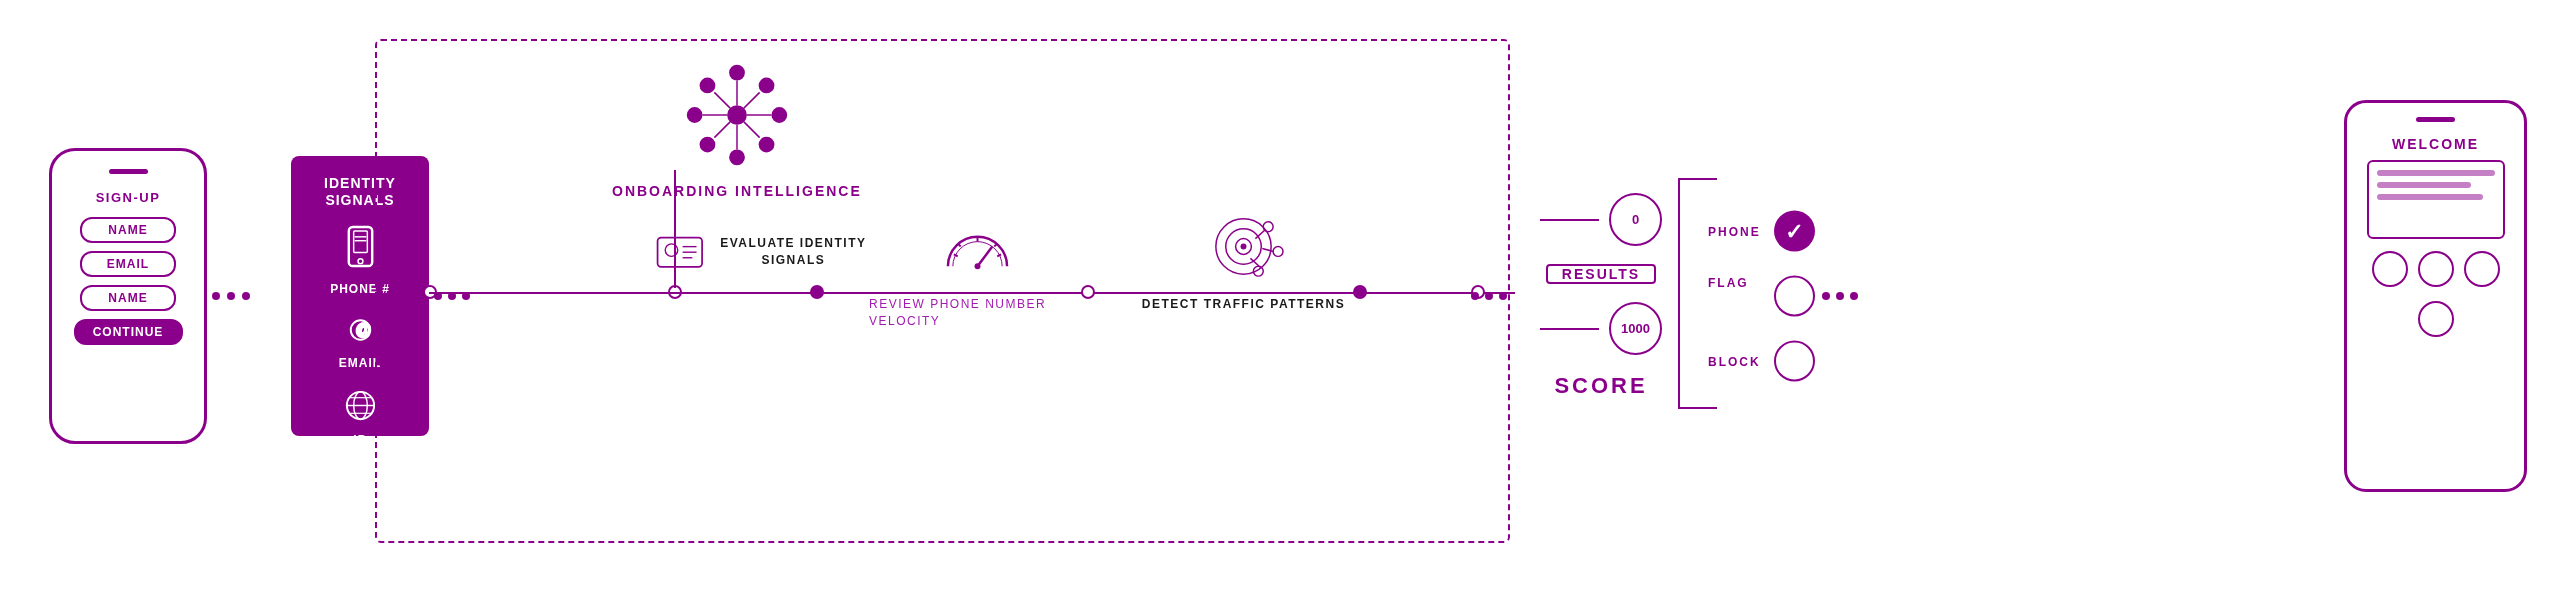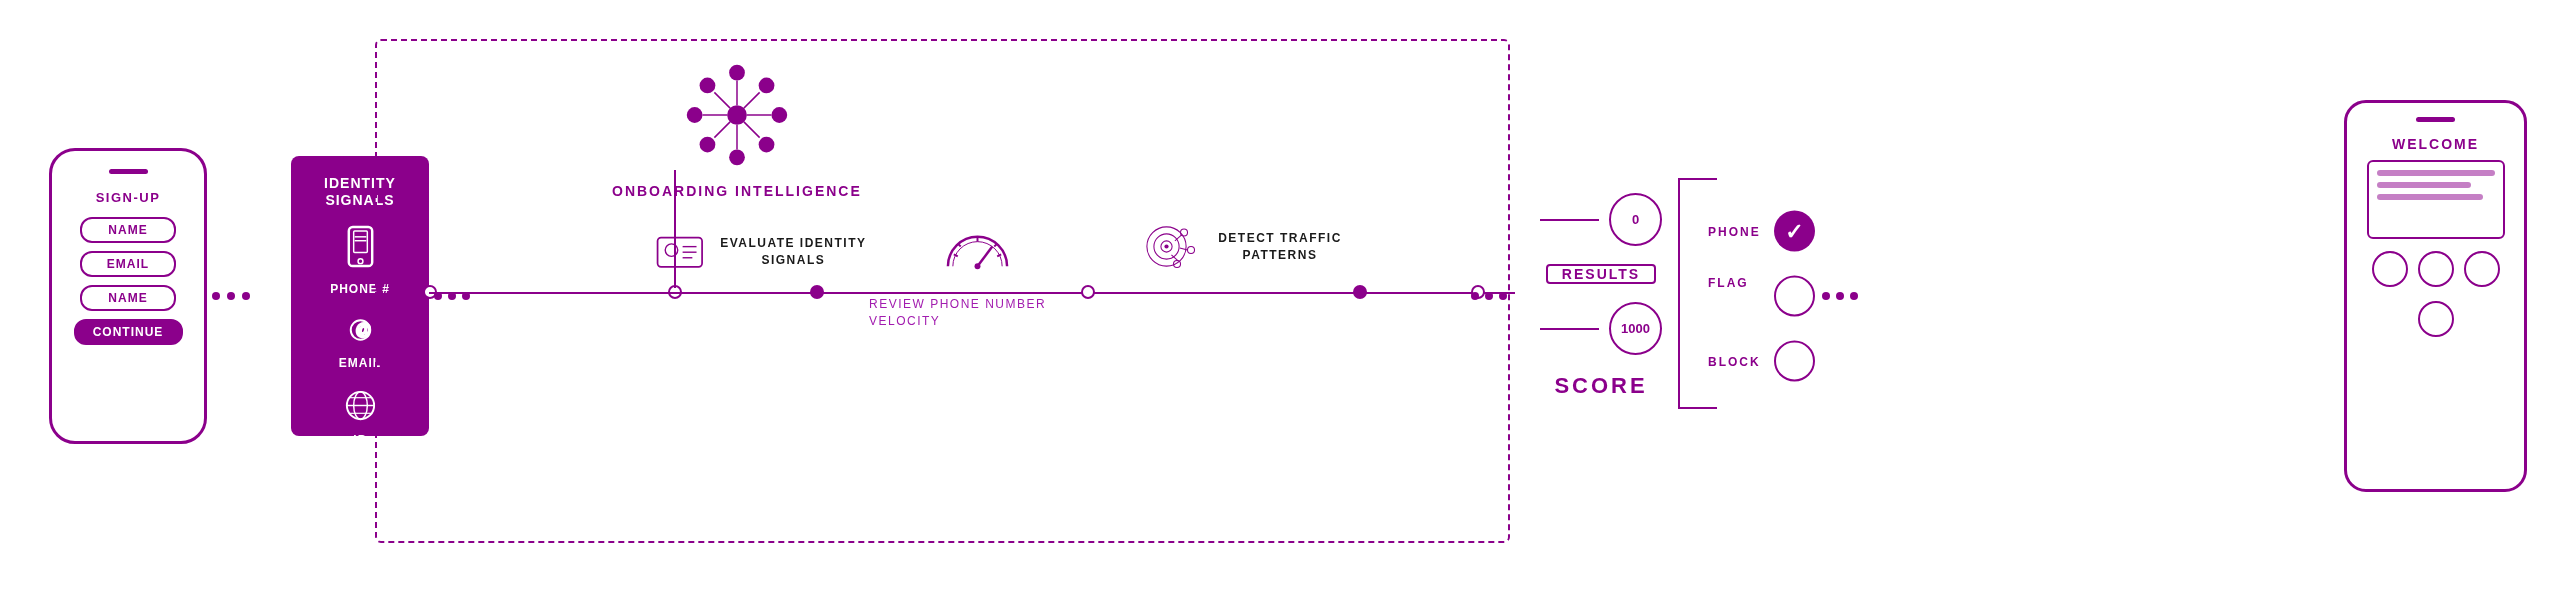--- a/index.html
+++ b/index.html
@@ -347,21 +347,21 @@
       <line x1="20" y1="27" x2="23" y2="30" stroke="#8B008B" stroke-width="2"></line>
       <line x1="60" y1="27" x2="57" y2="30" stroke="#8B008B" stroke-width="2"></line>
 
       <line x1="40" y1="50" x2="55" y2="30" stroke="#8B008B" stroke-width="2.5"></line>
       <circle cx="40" cy="50" r="3" fill="#8B008B"></circle>
     </svg>
     <span style="font-size:12px; font-weight:400; color:#a21caf; letter-spacing:1.5px; text-align:left; line-height:1.4;">REVIEW PHONE
 NUMBER VELOCITY</span>
   </div>
 
-  <div style="position:absolute; left:1135px; top:207px; display:flex; flex-direction:row; align-items:center; gap:10px; width:217px;">
+  <div style="position:absolute; left:1135px; top:207px; display:flex; flex-direction:column; align-items:center; gap:10px; width:217px;">
     <svg width="89" height="79" viewBox="0 0 90 80">
 
       <path d="M45 40 m-28 0 a28 28 0 1 1 56 0 a28 28 0 1 1 -56 0" stroke="#8B008B" stroke-width="1.5" fill="none"></path>
       <path d="M45 40 m-18 0 a18 18 0 1 1 36 0 a18 18 0 1 1 -36 0" stroke="#8B008B" stroke-width="1.5" fill="none"></path>
       <path d="M45 40 m-8 0 a8 8 0 1 1 16 0 a8 8 0 1 1 -16 0" stroke="#8B008B" stroke-width="1.5" fill="none"></path>
 
       <circle cx="70" cy="20" r="5" stroke="#8B008B" stroke-width="1.5" fill="none"></circle>
       <circle cx="80" cy="45" r="5" stroke="#8B008B" stroke-width="1.5" fill="none"></circle>
       <circle cx="60" cy="65" r="5" stroke="#8B008B" stroke-width="1.5" fill="none"></circle>
 

